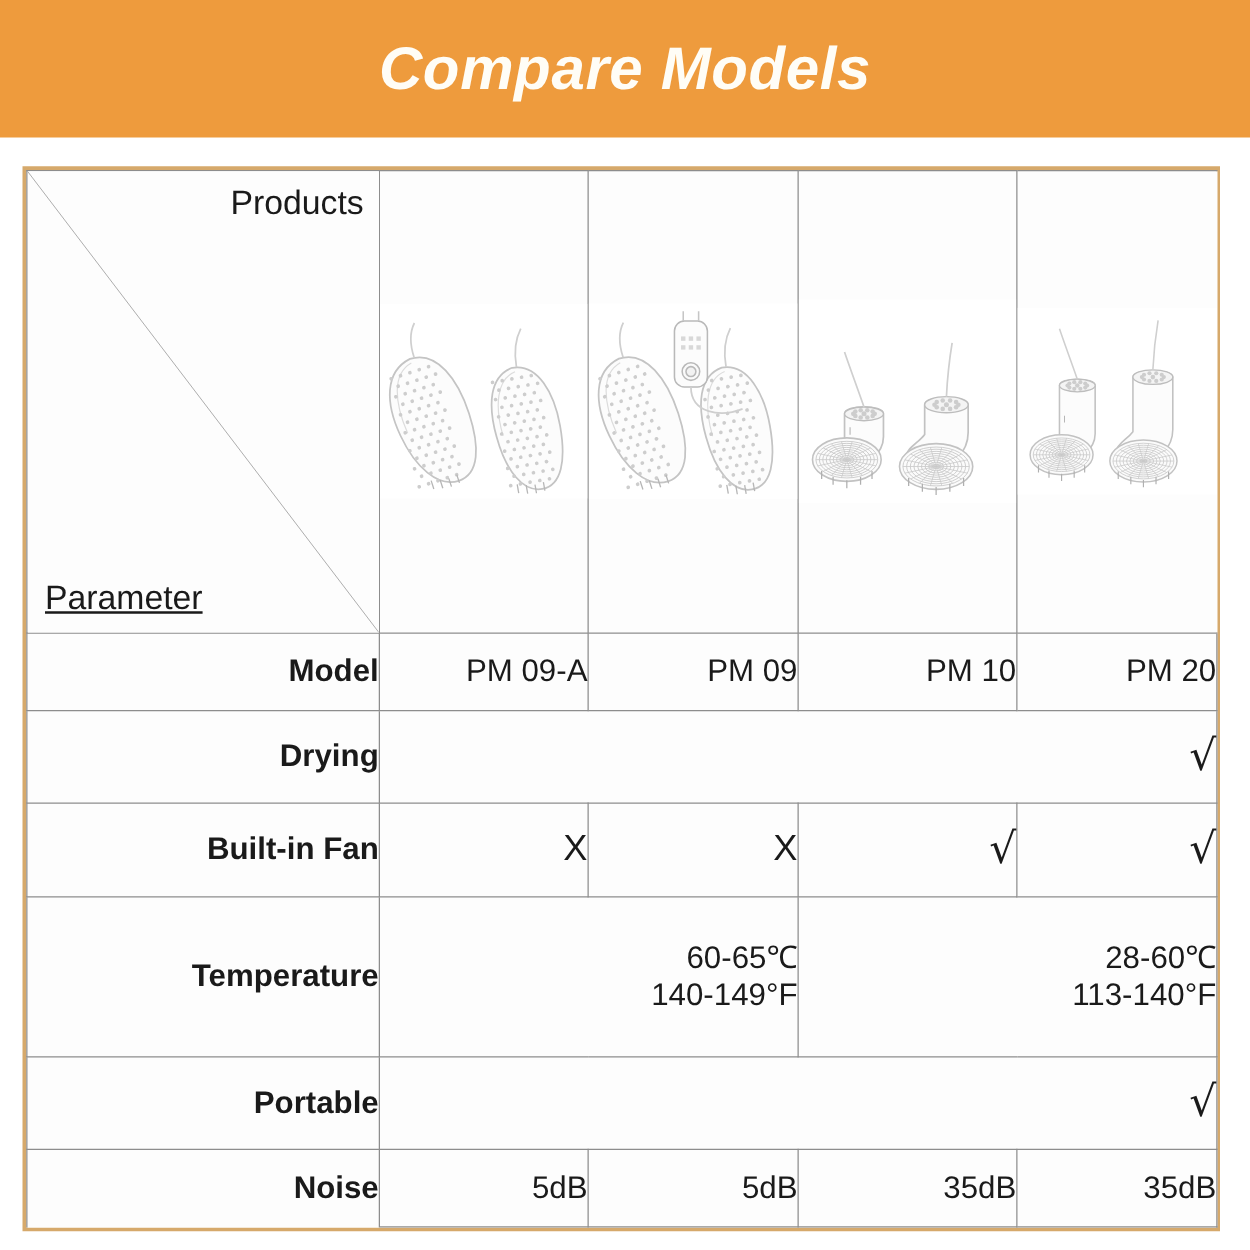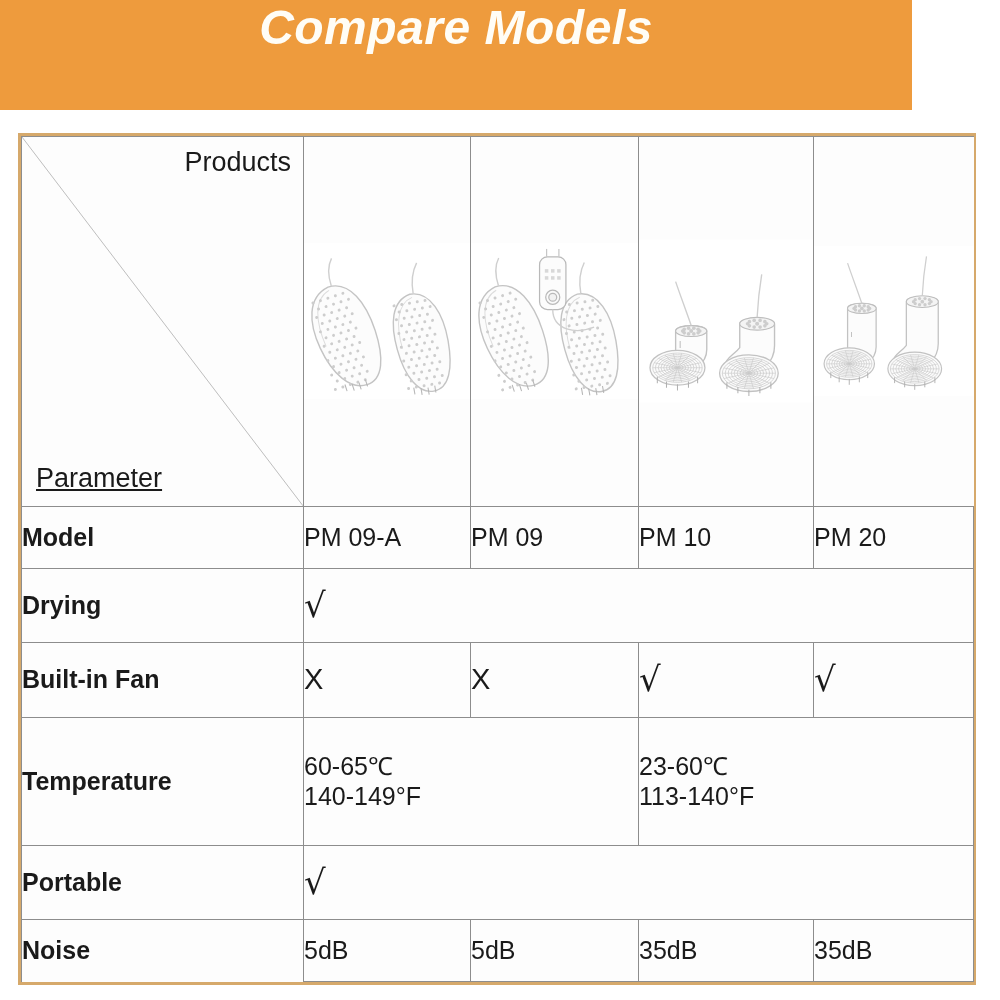--- a/index.html
+++ b/index.html
@@ -12,24 +12,25 @@
     height: 1000px;
     font-family: "Liberation Sans", sans-serif;
     overflow: hidden;
   }
 
   
   .header-band {
     position: absolute;
     left: 0;
     top: 0;
-    width: 912px;
+    width: 1000px;
     height: 110px;
     background: #ee9b3d;
     display: flex;
+    align-items: center;
     justify-content: center;
   }
   .header-title {
     font-size: 48px;
     font-weight: bold;
     font-style: italic;
     color: #fffdf6;
     letter-spacing: 0.5px;
     font-family: "Liberation Sans", sans-serif;
   }
@@ -46,21 +47,21 @@
     background: #ffffff;
   }
   table.compare {
     width: 100%;
     height: 100%;
     border-collapse: collapse;
     table-layout: fixed;
   }
   table.compare td {
     border: 1px solid #8d8d8d;
-    text-align: left;
+    text-align: right;
     vertical-align: middle;
     font-size: 25px;
     color: #1a1a1a;
     background: #fdfdfd;
     padding: 0;
   }
   
   col.c-param { width: 282px; }
   col.c-a { width: 167px; }
   col.c-b { width: 168px; }
@@ -774,21 +775,21 @@
           <td><span class="mark">√</span></td>
           <td class="rightmost"><span class="mark">√</span></td>
         </tr>
         <tr>
           <td class="param">Temperature</td>
           <td colspan="2" class="temp">
             <span class="two-line">60-65℃</span>
             <span class="two-line">140-149°F</span>
           </td>
           <td colspan="2" class="rightmost temp">
-            <span class="two-line">23-60℃</span>
+            <span class="two-line">28-60℃</span>
             <span class="two-line">113-140°F</span>
           </td>
         </tr>
         <tr>
           <td class="param">Portable</td>
           <td colspan="4" class="rightmost"><span class="mark">√</span></td>
         </tr>
         <tr>
           <td class="param last">Noise</td>
           <td>5dB</td>

